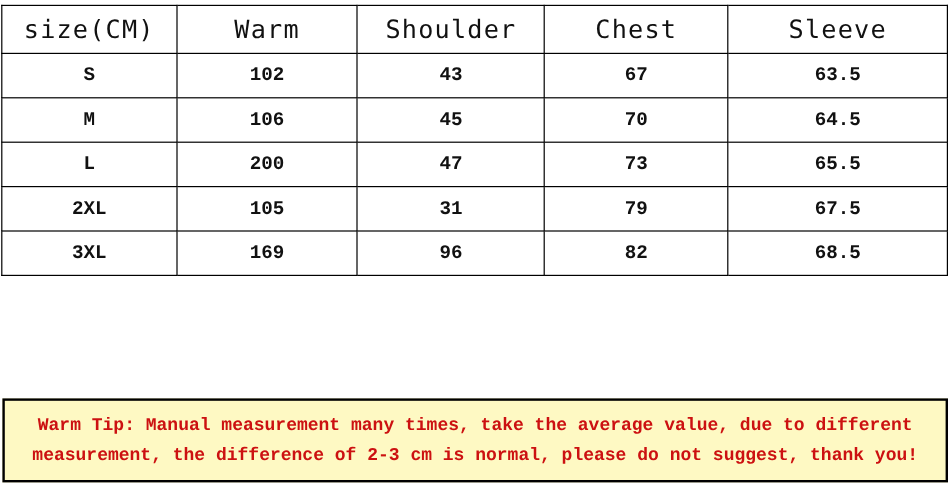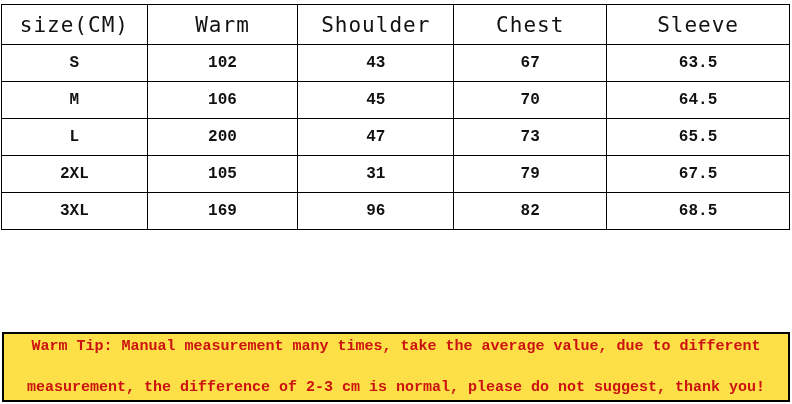--- a/index.html
+++ b/index.html
@@ -47,24 +47,24 @@
     font-size: 16px;
     color: #111111;
   }
   .warning-box {
     position: absolute;
     left: 2px;
     right: 2px;
     top: 328px;
     height: 66px;
     border: 2px solid #000000;
-    background: #fde047;
+    background: #fef9c3;
     display: flex;
     flex-direction: column;
-    justify-content: space-between;
+    justify-content: center;
     align-items: center;
   }
   .warning-line {
     font-family: "Liberation Mono", "DejaVu Sans Mono", monospace;
     font-weight: bold;
     font-size: 15px;
     line-height: 25px;
     color: #cc1111;
     white-space: nowrap;
     text-align: center;

